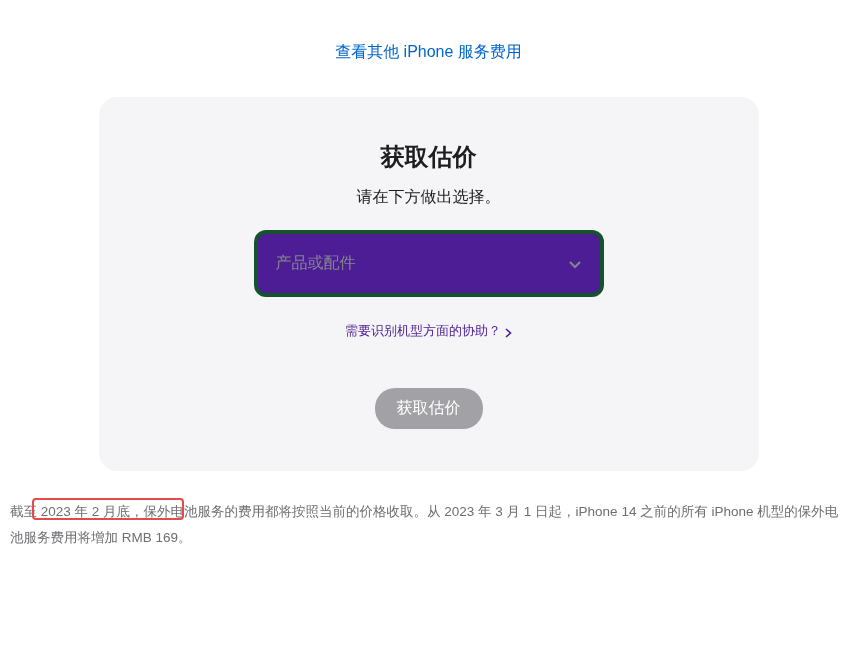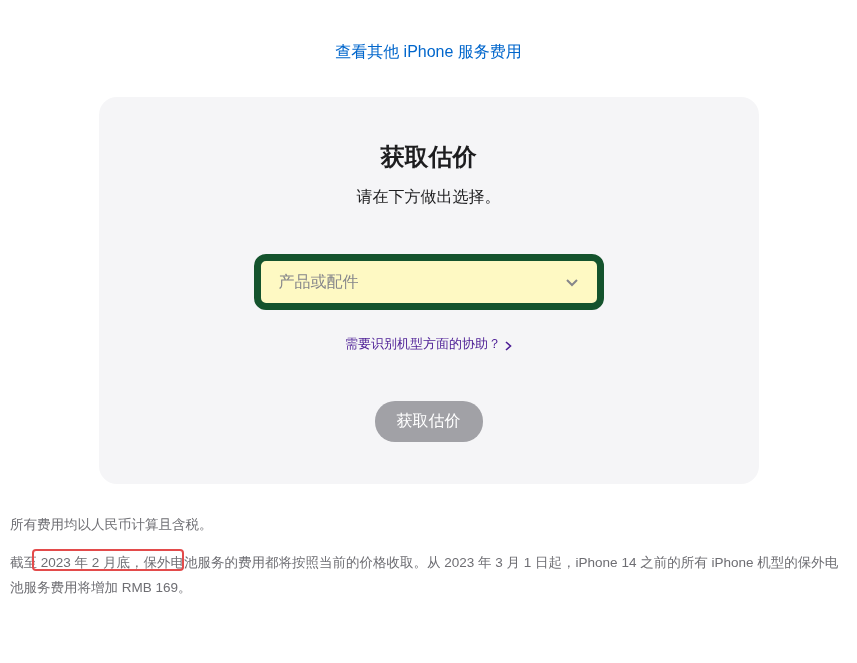--- a/index.html
+++ b/index.html
@@ -33,32 +33,32 @@
     }
     .card-title {
       font-size: 24px;
       font-weight: 600;
       color: #1d1d1f;
       margin-bottom: 14px;
     }
     .card-subtitle {
       font-size: 16px;
       color: #1d1d1f;
-      margin-bottom: 46px;
+      margin-bottom: 22px;
     }
     .select-wrap {
       width: 350px;
       margin: 0 auto 24px auto;
       position: relative;
     }
     .select-box {
       width: 100%;
-      height: 56px;
-      background: #fef9c3;
-      border: 7px solid #14532d;
+      height: 67px;
+      background: #4c1d95;
+      border: 4px solid #14532d;
       border-radius: 12px;
       padding: 0 44px 0 18px;
       font-size: 16px;
       color: #86868b;
       text-align: left;
       display: flex;
       align-items: center;
       cursor: pointer;
       position: relative;
     }
@@ -147,17 +147,16 @@
           </svg>
       </span>
     </a>
 
     <div>
       <button class="submit-btn">获取估价</button>
     </div>
   </div>
 
   <div class="footnotes foot-wrap">
-    <p>所有费用均以人民币计算且含税。</p>
     <p>截至 2023 年 2 月底，保外电池服务的费用都将按照当前的价格收取。从 2023 年 3 月 1 日起，iPhone 14 之前的所有 iPhone 机型的保外电池服务费用将增加 RMB 169。</p>
     <div class="highlight-marker"></div>
   </div>
 </div>
 
 </body></html>

